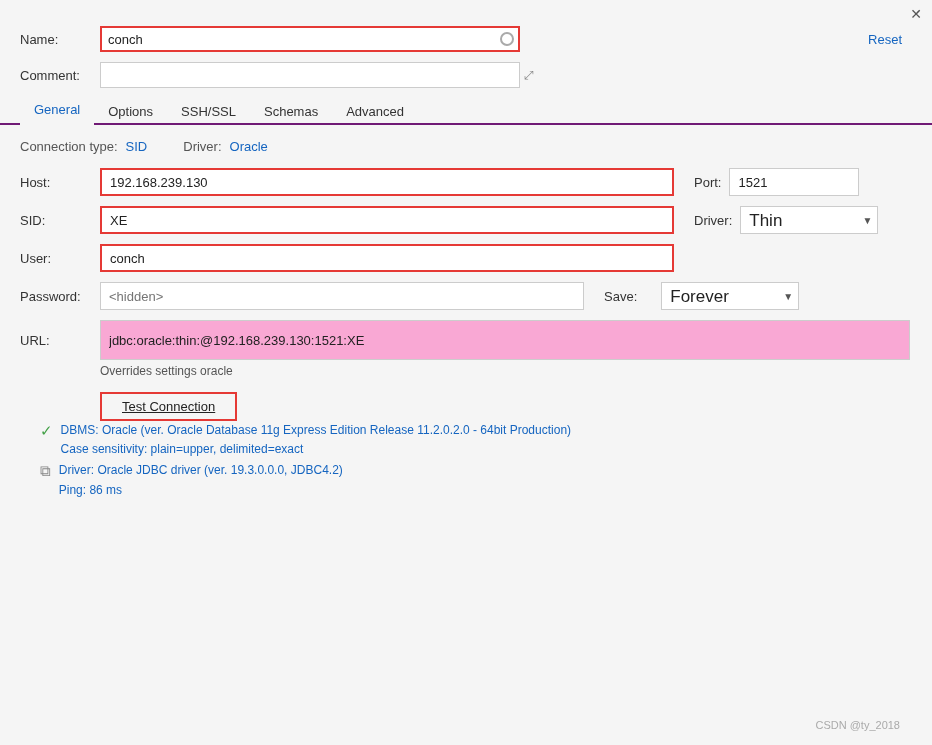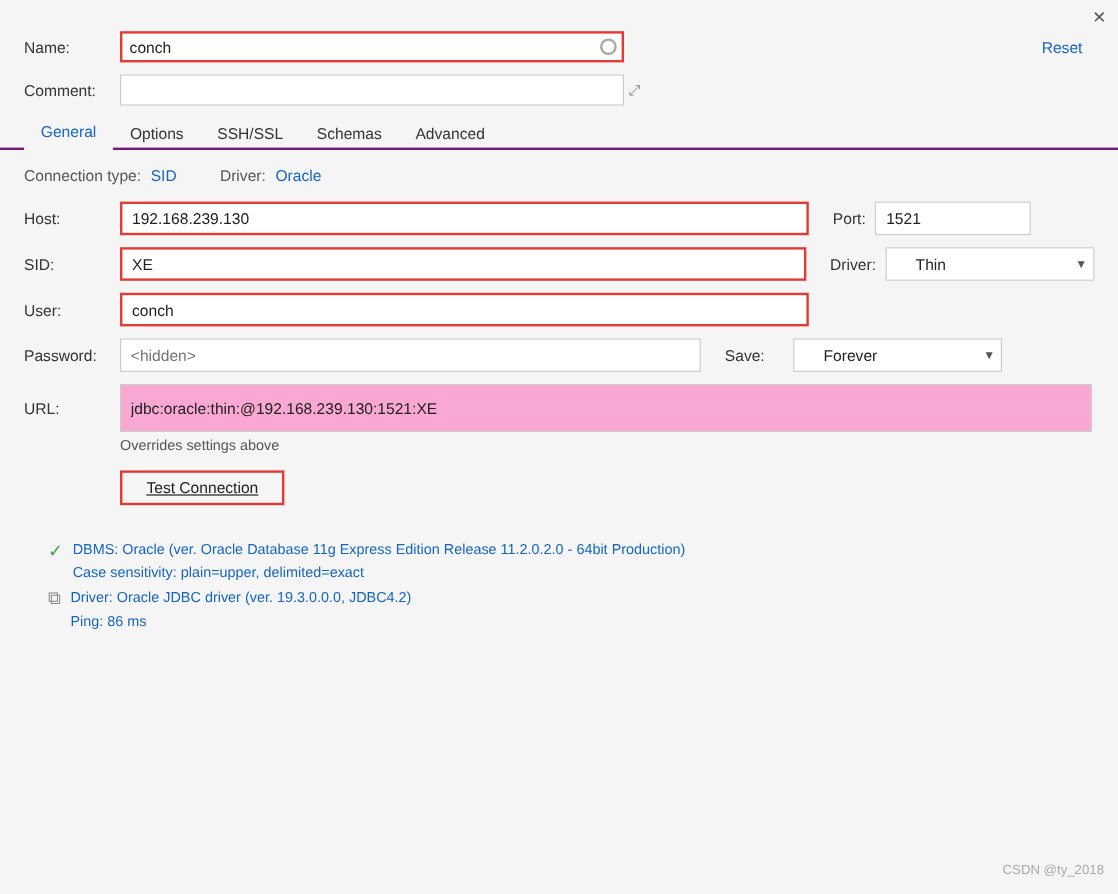--- a/index.html
+++ b/index.html
@@ -170,26 +170,26 @@
       margin-left: 20px;
       gap: 8px;
     }
     .driver-label { color: #333; font-size: 13px; }
     .select-wrap {
       position: relative;
       display: inline-flex;
       align-items: center;
     }
     .select-wrap select {
-      width: 174px;
+      width: 138px;
       height: 28px;
       border: 1px solid #ccc;
       background: #fff;
-      padding: 2px 24px;
-      font-size: 13px;
+      padding: 2px 8px;
+      font-size: 17px;
       color: #222;
       outline: none;
       appearance: none;
       -webkit-appearance: none;
       padding-right: 24px;
     }
     .select-arrow {
       position: absolute;
       right: 6px;
       pointer-events: none;
@@ -225,21 +225,21 @@
       margin-bottom: 14px;
     }
     .test-btn {
       margin-left: 80px;
       border: 2px solid #e53935;
       background: #f5f5f5;
       padding: 5px 20px;
       font-size: 13px;
       cursor: pointer;
       color: #222;
-      margin-bottom: 28px;
+      margin-bottom: 0;
       text-decoration: underline;
     }
     
     .status-section {
       margin-left: 20px;
       display: flex;
       flex-direction: column;
       gap: 2px;
     }
     .status-row {
@@ -255,21 +255,21 @@
     .status-icon.green { color: #43a047; }
     .status-icon.gray { color: #888; }
     .status-text-block {
       font-size: 12px;
       color: #1565c0;
       line-height: 1.6;
     }
     .watermark {
       position: absolute;
       bottom: 14px;
-      right: 12px;
+      right: 32px;
       font-size: 11px;
       color: #aaa;
     }
     .name-full-row {
       display: flex;
       align-items: center;
       margin-bottom: 10px;
       padding: 0 20px;
     }
     .comment-full-row {
@@ -371,21 +371,21 @@
           <span class="select-arrow">▼</span>
         </div>
       </div>
     </div>
 
     <div style="margin-top:8px;">
       <div class="url-row">
         <span class="grid-label">URL:</span>
         <input type="text" class="url-input" value="jdbc:oracle:thin:@192.168.239.130:1521:XE" style="">
       </div>
-      <div class="overrides-text">Overrides settings above</div>
+      <div class="overrides-text">Overrides settings oracle</div>
     </div>
 
     <div>
       <button class="test-btn">Test Connection</button>
     </div>
 
     <div class="status-section">
       <div class="status-row">
         <span class="status-icon green">✓</span>
         <div class="status-text-block">

